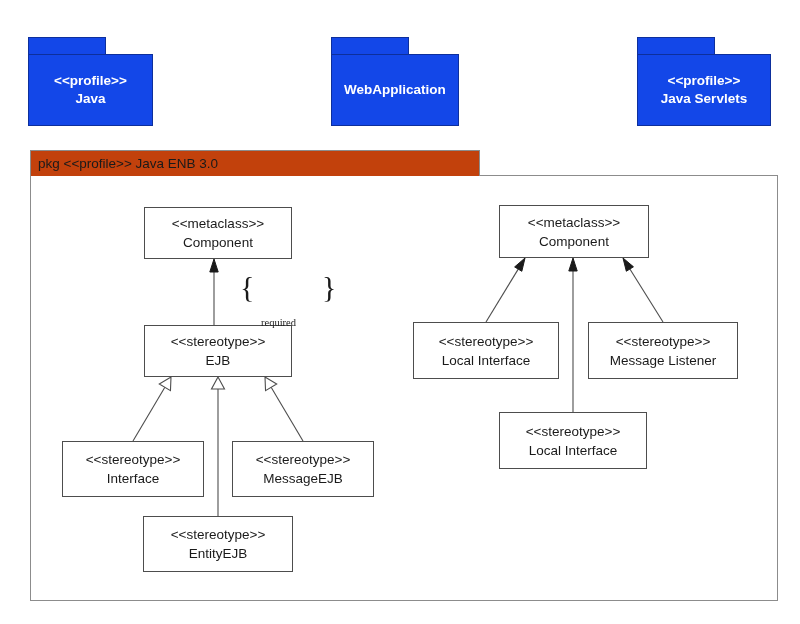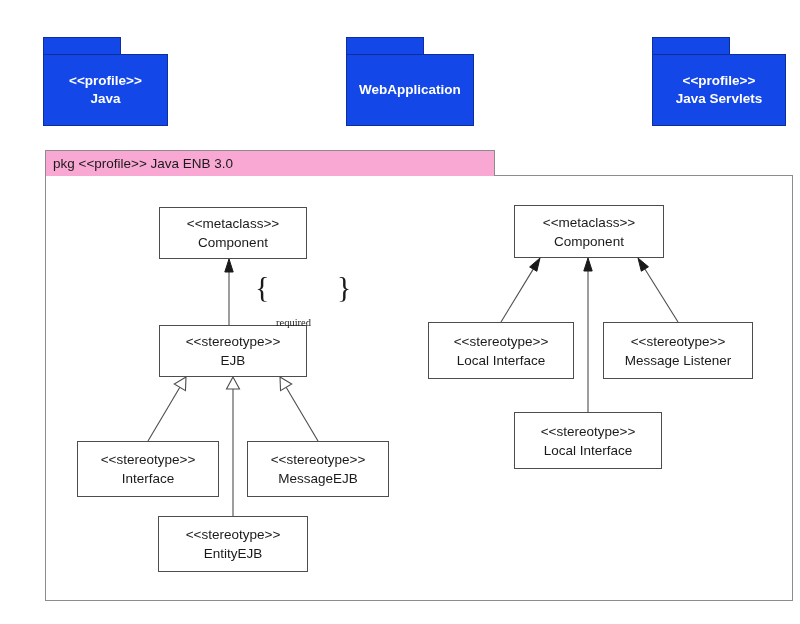--- a/index.html
+++ b/index.html
@@ -12,21 +12,21 @@
     width: 800px;
     height: 624px;
     position: relative;
     overflow: hidden;
     font-family: "Liberation Sans", sans-serif;
     color: #1a1a1a;
   }
 
   #canvas {
     position: absolute;
-    left: 15px; top: 0;
+    left: 0; top: 0;
     width: 744px;
     height: 624px;
   }
 
   
   .pkg-shape {
     position: absolute;
   }
   .pkg-tab {
     position: absolute;
@@ -57,21 +57,21 @@
     text-align: center;
   }
   .pkg-body .ln { display: block; white-space: nowrap; }
 
   
   .frame-tab {
     position: absolute;
     box-sizing: border-box;
     border: 1px solid #8c8c8c;
     border-bottom: none;
-    background: #f9a8d4;
+    background: #c2410c;
     display: flex;
     align-items: center;
     padding-left: 7px;
     font-size: 13.5px;
     color: #1a1a1a;
     white-space: nowrap;
   }
   .frame-body {
     position: absolute;
     box-sizing: border-box;

